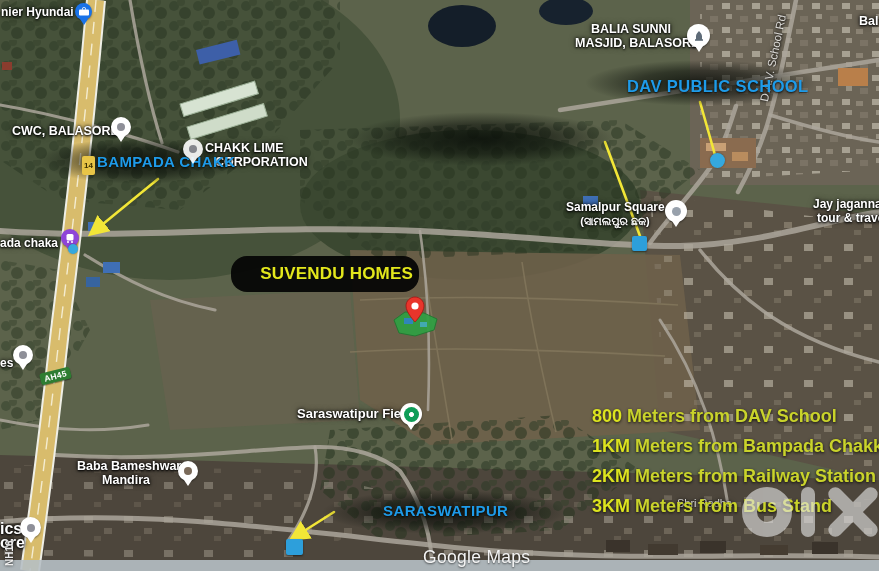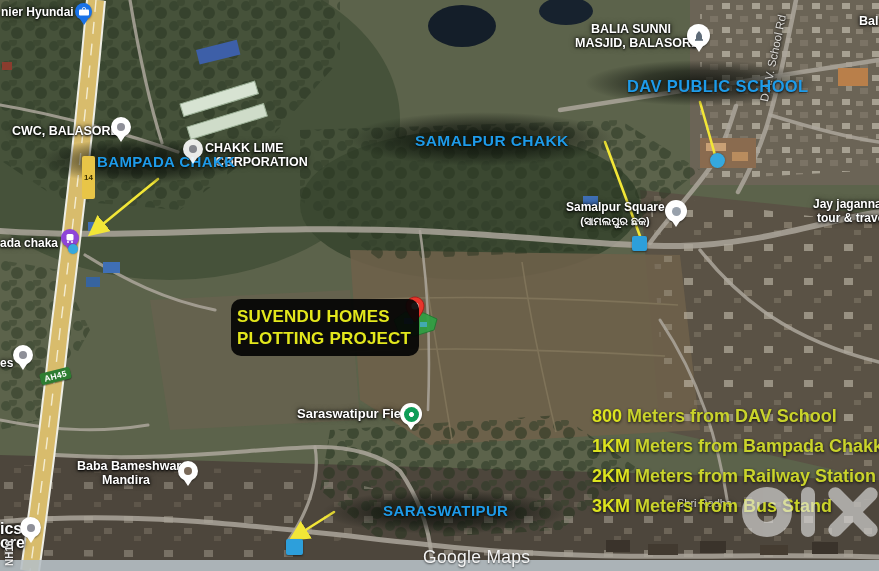--- a/index.html
+++ b/index.html
@@ -17,21 +17,21 @@
   
   .blob{position:absolute;border-radius:50%;
         background:radial-gradient(closest-side,rgba(6,10,6,.8),rgba(6,10,6,.5) 55%,rgba(6,10,6,0) 100%);}
 
   
   .callout{position:absolute;color:#1E9BE9;font-weight:800;font-size:15px;letter-spacing:.4px;
            white-space:nowrap;text-shadow:0 1px 2px rgba(0,0,0,.8);}
 
   
   .card{position:absolute;left:231px;top:256px;width:176px;background:rgba(4,4,4,.93);
-        border-radius:10px;padding:7px 6px;text-align:left;margin-top:43px;}
+        border-radius:16px;padding:7px 6px;text-align:right;}
   .card div{color:#E3E71C;font-weight:800;font-size:17px;line-height:21.5px;letter-spacing:.2px;}
 
   
   .distances{position:absolute;left:592px;top:407px;}
   .distances .row{font-size:18px;font-weight:700;color:#C9D32B;line-height:18px;margin-bottom:12px;
                   white-space:nowrap;text-shadow:0 1px 3px rgba(0,0,0,.85);}
   .distances .row b{font-weight:800;color:#DCE41F;text-align:center;}
 
   
   .pin{position:absolute;display:flex;align-items:center;justify-content:center;border-radius:50%;
@@ -40,21 +40,21 @@
        border:4px solid transparent;border-top:6px solid var(--c,#fff);}
   .pin .dot{border-radius:50%;display:block;}
 
   .bluedot{position:absolute;border-radius:50%;background:#35A8DE;box-shadow:0 0 2px rgba(0,0,0,.4);}
   .bluesq{position:absolute;background:#2D9FDB;border-radius:2px;box-shadow:0 1px 2px rgba(0,0,0,.5);}
 
   
   .badge-green{position:absolute;background:#2E7D32;color:#fff;font-size:8.5px;font-weight:700;
                padding:1px 4px;border-radius:3px;letter-spacing:.3px;box-shadow:0 1px 1px rgba(0,0,0,.4);}
   .badge-yellow{position:absolute;background:#E8C547;color:#3a3000;font-size:8px;font-weight:700;
-               padding:16px 2px;border-radius:2px;line-height:11px;}
+               padding:4px 2px;border-radius:2px;line-height:11px;}
 
   
   .gmaps{position:absolute;left:423px;top:547px;color:#f4f4f4;font-size:17.5px;font-weight:500;
          letter-spacing:.3px;text-shadow:0 1px 2px rgba(0,0,0,.6);}
   .olx{position:absolute;left:742px;top:487px;display:flex;align-items:center;gap:9px;opacity:.62;}
   .olx-o{width:50px;height:50px;border:15px solid #E4E4E4;border-radius:50%;box-sizing:border-box;}
   .olx-l{width:14px;height:50px;background:#E4E4E4;border-radius:7px;}
   .olx-x{position:relative;width:58px;height:50px;}
   .olx-x i{position:absolute;left:-3px;top:18px;width:64px;height:14px;background:#E4E4E4;border-radius:8px;}
   .olx-x i.a{transform:rotate(45deg);} .olx-x i.b{transform:rotate(-45deg);}
@@ -225,27 +225,25 @@
   <div class="mlabel" style="left:0px;top:522px;font-size:16px">
     <div>ics</div>
     <div>ore</div>
   </div>
   <div class="vlabel" style="left:4px;top:566px;transform:rotate(-90deg);transform-origin:0 0">NH16</div>
 
   <div class="badge-green" style="left:40px;top:370px;transform:rotate(-14deg)">AH45</div>
   <div class="badge-yellow" style="left:82px;top:156px">14</div>
 
   <div class="callout" style="left:97px;top:153px">BAMPADA CHAKK</div>
-  <div class="callout" style="left:415px;top:132px;font-size:15.5px">SAMALPUR CHAKK</div>
   <div class="callout" style="left:383px;top:502px">SARASWATIPUR</div>
   <div class="callout" style="left:627px;top:77px;font-size:16.5px">DAV PUBLIC SCHOOL</div>
 
   <div class="card">
     <div>SUVENDU HOMES</div>
-    <div>PLOTTING PROJECT</div>
   </div>
 
   <div class="distances">
     <div class="row"><b>800</b><span> Meters from DAV School</span></div>
     <div class="row"><b>1KM</b><span> Meters from Bampada Chakk</span></div>
     <div class="row"><b>2KM</b><span> Meters from Railway Station</span></div>
     <div class="row"><b>3KM</b><span> Meters from Bus Stand</span></div>
   </div>
 
   <div class="pin" style="--c:#1A73E8;left:75px;top:3px;width:17px;height:17px">

